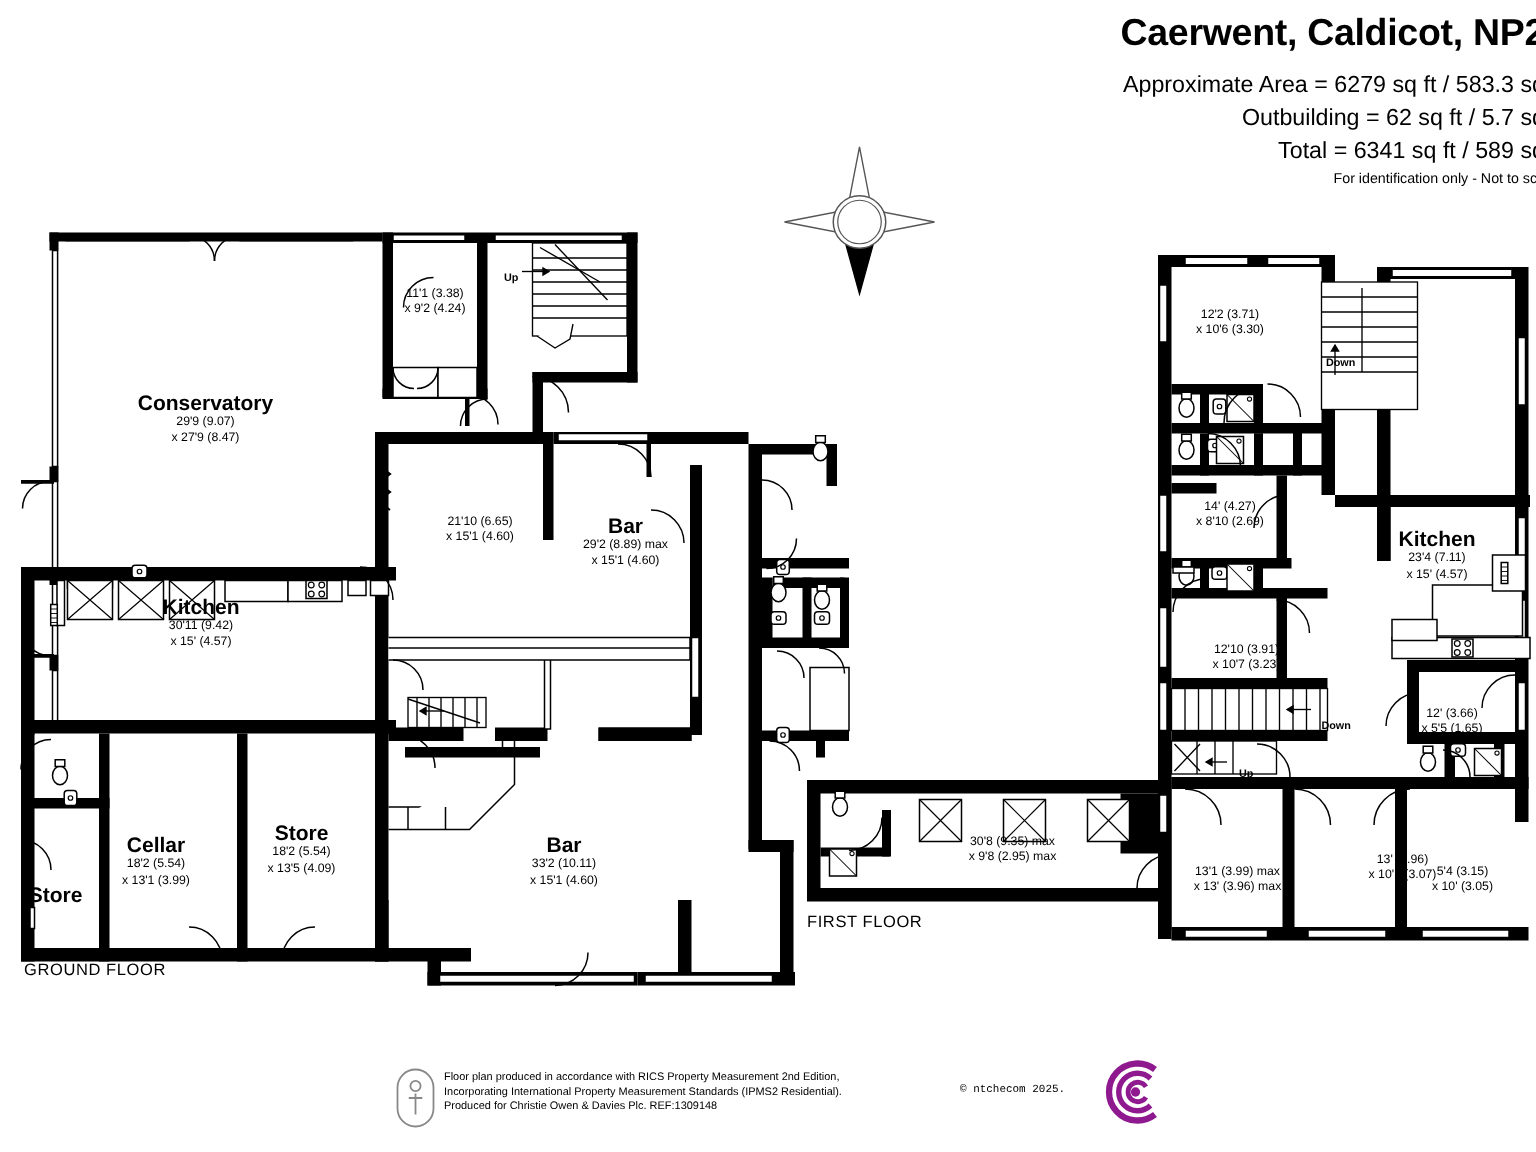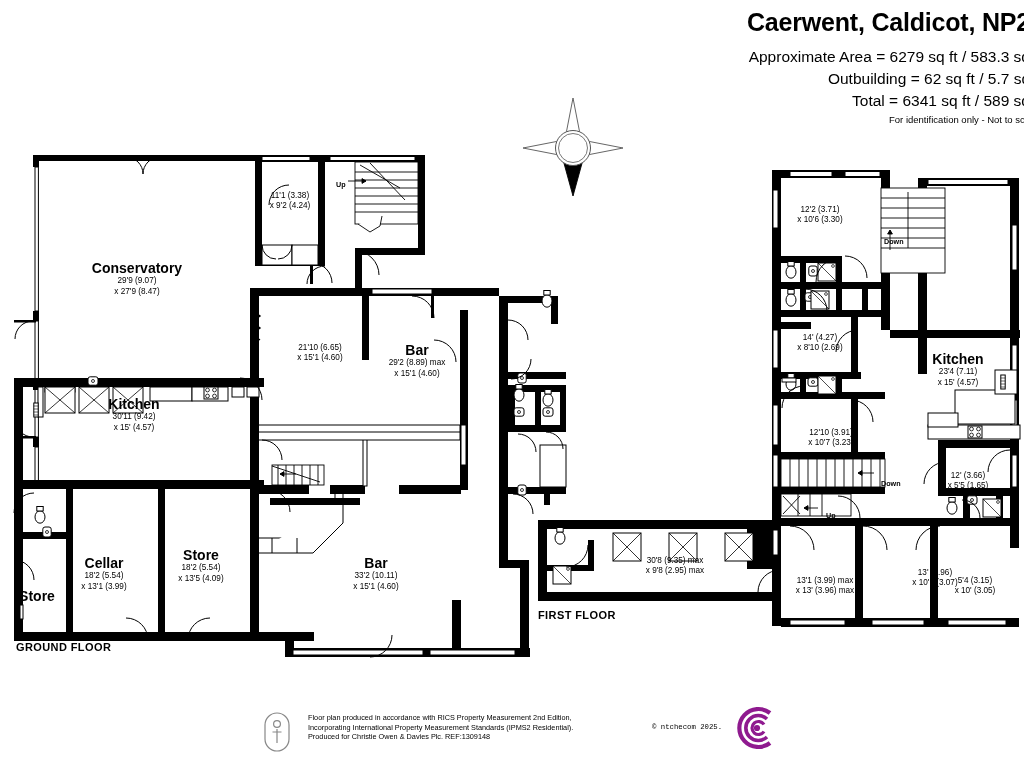--- a/index.html
+++ b/index.html
@@ -5,28 +5,28 @@
   html,body{margin:0;padding:0;background:#fff;}
   body{width:1024px;height:768px;position:relative;overflow:hidden;
        font-family:"Liberation Sans", sans-serif;color:#000;}
   #plan{position:absolute;left:0;top:0;width:1024px;height:768px;}
   .hdr{position:absolute;right:-6px;text-align:right;white-space:nowrap;}
   #title{top:8px;font-size:25px;font-weight:bold;letter-spacing:-0.2px;}
   #l1{top:48px;font-size:15.5px;}
   #l2{top:70px;font-size:15.5px;}
   #l3{top:92px;font-size:15.5px;}
   #l4{top:114px;font-size:9.5px;}
-  .flab{position:absolute;font-size:11px;font-weight:bold;letter-spacing:.4px;}
+  .flab{position:absolute;font-size:11px;font-weight:normal;letter-spacing:.4px;}
   #gflab{left:16px;top:641px;}
   #fflab{left:538px;top:609px;}
   .rm{position:absolute;text-align:center;font-size:8.2px;line-height:10.4px;
       white-space:nowrap;transform:translateX(-50%);}
   .rm b{font-size:14px;}
   .updn{position:absolute;font-size:7.2px;font-weight:bold;}
-  .ftxt{position:absolute;font-size:7.3px;line-height:9.6px;white-space:nowrap;margin-left:12px;}
+  .ftxt{position:absolute;font-size:7.3px;line-height:9.6px;white-space:nowrap;}
   #foot1{left:296px;top:713px;}
   #foot2{left:296px;top:722.5px;}
   #foot3{left:296px;top:732px;}
   #copy{left:640px;top:722.5px;font-family:Liberation Mono, monospace;}
   #compassN{position:absolute;left:569px;top:137px;font-size:14px;font-weight:bold;}
 </style>
 </head>
 <body>
 
 <div class="hdr" id="title">Caerwent, Caldicot, NP2</div>

